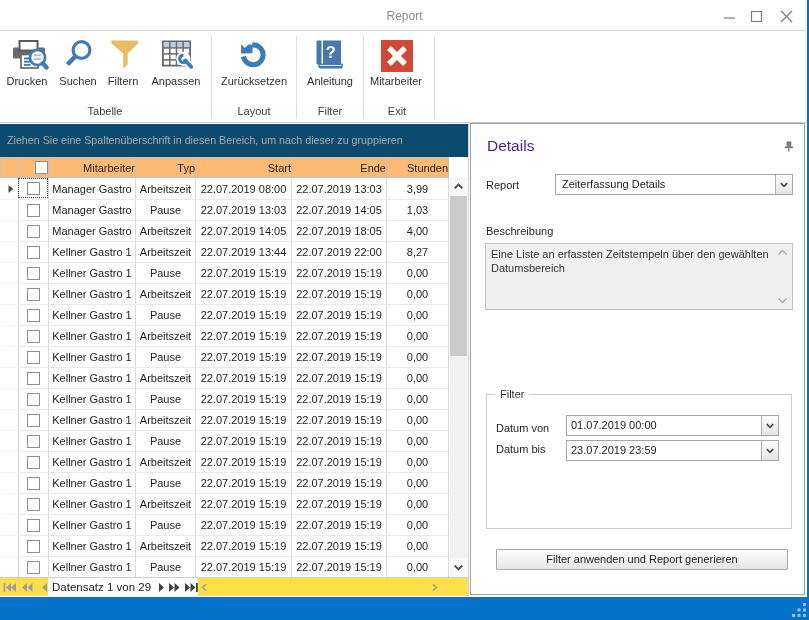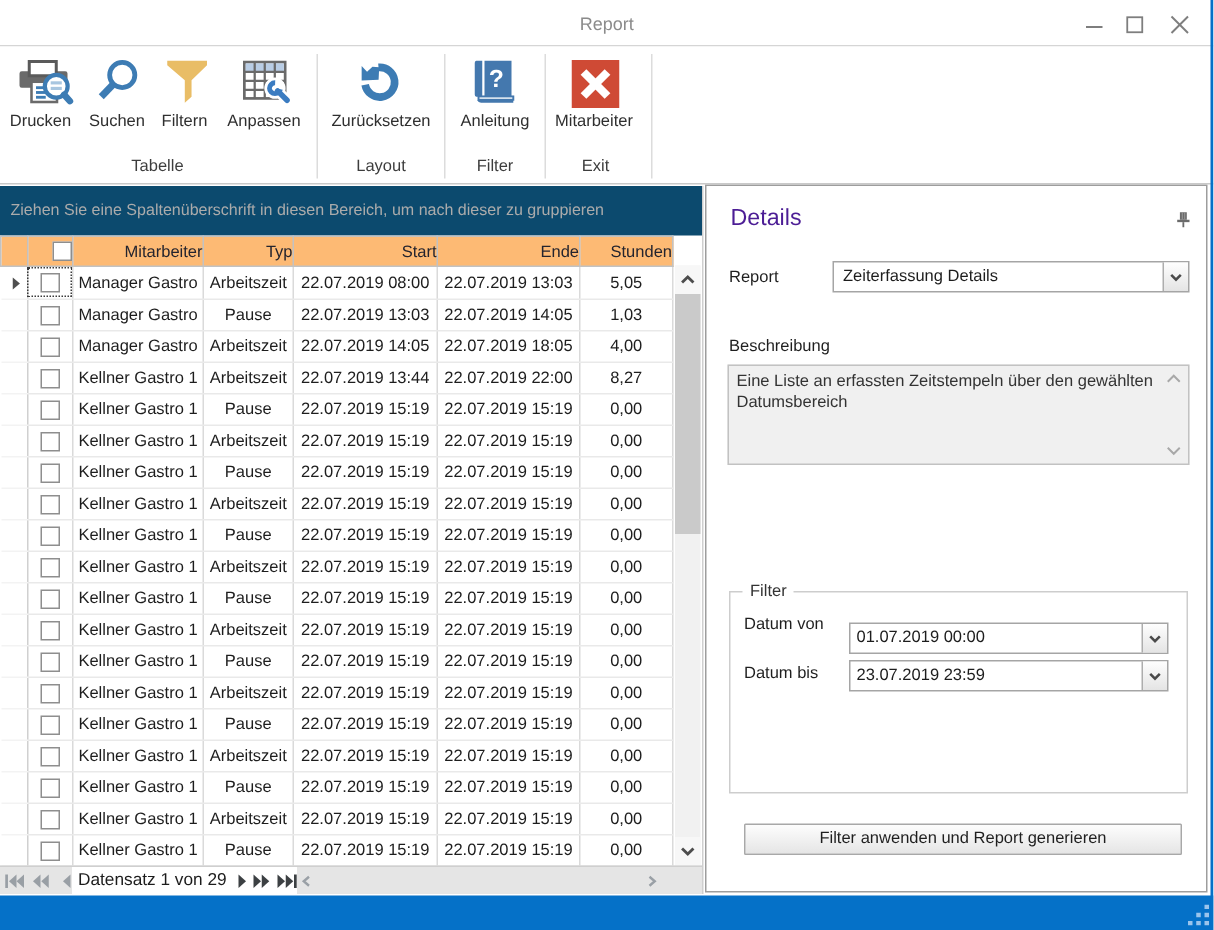--- a/index.html
+++ b/index.html
@@ -19,21 +19,21 @@
 #gridtbl th { font-weight:normal; height:20px; border:1px solid #c2c2c2; background:#fdba74; color:#24242e; text-align:right; padding:0; }
 #gridtbl td { height:21px; border-right:1px solid #dadada; border-bottom:1px solid #e9e9e9; text-align:center; padding:0; white-space:nowrap; overflow:hidden; }
 #gridtbl td.ic { border-right:1px solid #d0d0d0; border-bottom:1px solid #f3f3f3; }
 .cb { display:inline-block; width:13px; height:13px; border:1px solid #8e8e8e; background:#fff; vertical-align:middle; }
 th .cb { margin-top:0; }
 
 #vsb { left:450px; top:177px; width:17px; height:400px; background:#f1f1f1; }
 #vsb .btn { position:absolute; left:0; width:17px; height:19px; background:#f7f7f7; }
 #vsb .thumb { position:absolute; left:0; top:19px; width:17px; height:160px; background:#cacaca; }
 
-#navbar { left:0; top:577px; width:468px; height:19px; background:#e5e5e5; border-top:1px solid #cfcfcf; }
+#navbar { left:0; top:577px; width:468px; height:19px; background:#fde047; border-top:1px solid #cfcfcf; }
 #navwhite { position:absolute; left:48px; top:0; width:150px; height:18px; background:#fff; }
 #navtext { position:absolute; left:52px; top:3px; font-size:11.5px; color:#1c1c1c; background:#fff; padding-right:4px; }
 #grid-rborder { left:468px; top:124px; width:1px; height:472px; background:#cfcfcf; }
 
 #panel { left:470px; top:123px; width:335px; height:472px; border:1px solid #9d9d9d; background:#fff; }
 #panel .lbl { position:absolute; font-size:11px; color:#1f1f1f; }
 #details { position:absolute; left:16px; top:13px; font-size:15.5px; color:#4c1d95; }
 .combo { position:absolute; background:#fff; border:1px solid #a5a5a5; }
 .combo .txt { position:absolute; left:6px; top:2.5px; font-size:11px; color:#1d1d1d; white-space:nowrap; }
 .combo .arr { position:absolute; right:0; top:0; bottom:0; width:17px; border-left:1px solid #adadad; background:linear-gradient(#fefefe,#e4e4e4); }
@@ -160,21 +160,21 @@
         <td class="ic">
           <svg width="18" height="21" style="display:block">
             <polygon points="7.5,7 12.3,11 7.5,15" fill="#4f4f4f"></polygon>
           </svg>
         </td>
         <td class="cc"><span class="cb"></span></td>
         <td>Manager Gastro</td>
         <td>Arbeitszeit</td>
         <td>22.07.2019 08:00</td>
         <td>22.07.2019 13:03</td>
-        <td>5,05</td>
+        <td>3,99</td>
       </tr>
 <tr>
         <td class="ic"></td>
         <td class="cc"><span class="cb"></span></td>
         <td>Manager Gastro</td>
         <td>Pause</td>
         <td>22.07.2019 13:03</td>
         <td>22.07.2019 14:05</td>
         <td>1,03</td>
       </tr>
@@ -395,21 +395,21 @@
     <svg style="position:absolute;right:4px;top:5px" width="11" height="8">
         <path d="M1.5 5.5 L5.5 1.5 L9.5 5.5" fill="none" stroke="#a8a8a8" stroke-width="1.3"></path>
       </svg>
     <svg style="position:absolute;right:4px;bottom:5px" width="11" height="8">
         <path d="M1.5 2.5 L5.5 6.5 L9.5 2.5" fill="none" stroke="#a8a8a8" stroke-width="1.3"></path>
       </svg>
   </div>
   <div id="fieldset">
       <div id="flegend">Filter</div>
     </div>
-  <div class="lbl" style="left:25px;top:286px">Datum von</div>
+  <div class="lbl" style="left:25px;top:298px">Datum von</div>
   <div class="combo" style="left:95px;top:291px;width:213px;height:21px">
     <div class="txt" style="left:4px">01.07.2019 00:00</div>
     <div class="arr"><svg width="16" height="19">
           <path d="M4.8 8.2 L8 11.4 L11.2 8.2" fill="none" stroke="#4a4a4a" stroke-width="1.7"></path>
         </svg></div>
   </div>
   <div class="lbl" style="left:25px;top:319px">Datum bis</div>
   <div class="combo" style="left:95px;top:316px;width:213px;height:21px">
     <div class="txt" style="left:4px">23.07.2019 23:59</div>
     <div class="arr"><svg width="16" height="19">

